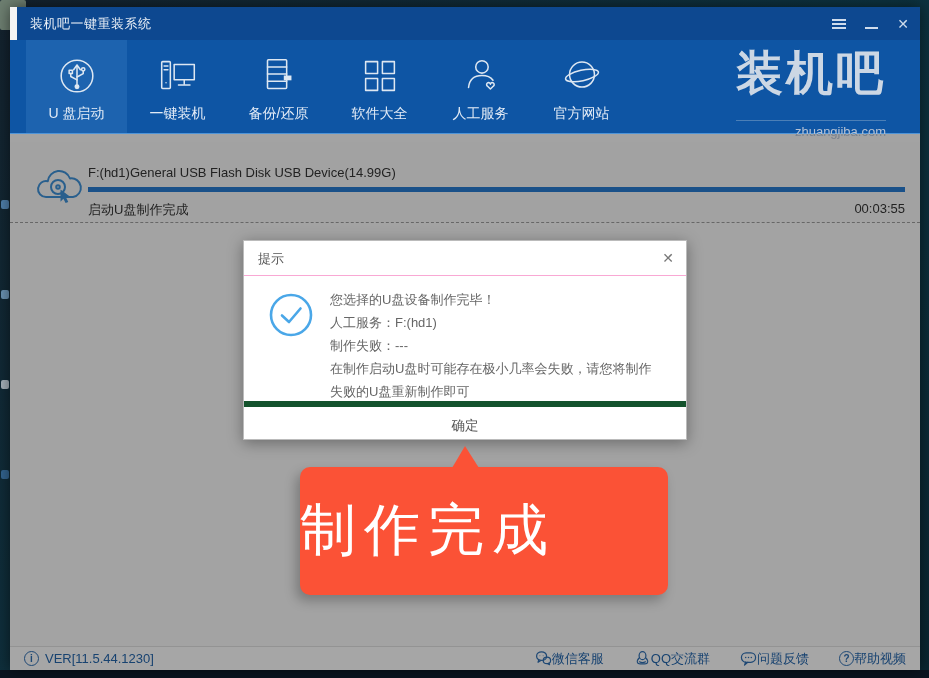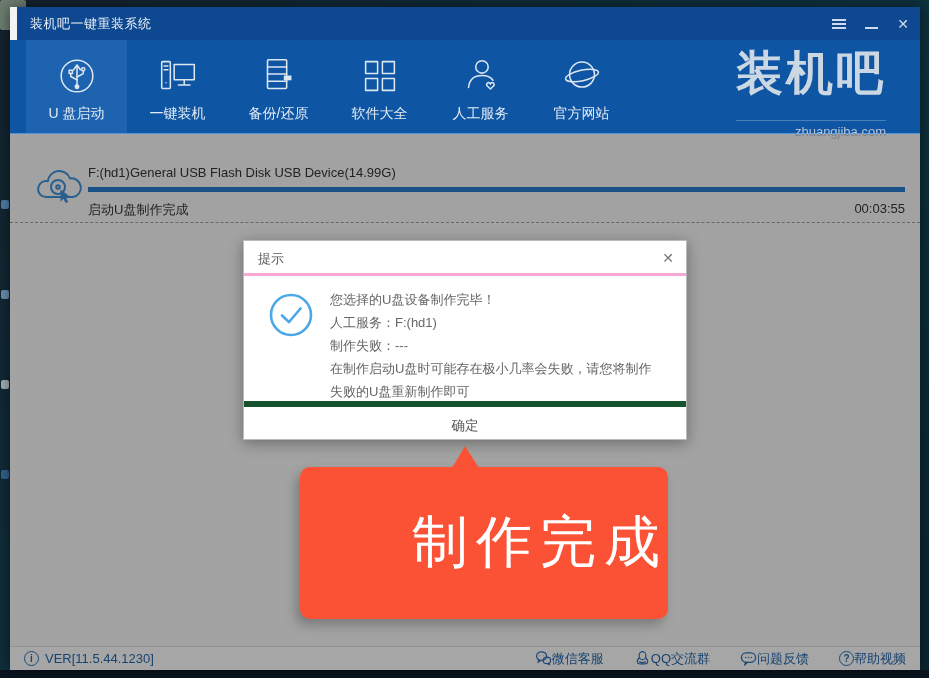--- a/index.html
+++ b/index.html
@@ -53,29 +53,29 @@
   .flinks { display:flex; align-items:center; gap:30px; }
   .flink { display:flex; align-items:center; color:#2464a8; font-size:13px; cursor:pointer; }
   .flink svg { width:17px; height:17px; stroke:#2e6cae; fill:none; stroke-width:1.3; stroke-linecap:round; stroke-linejoin:round; }
   .circle-glyph { display:inline-flex; width:15px; height:15px; border:1.4px solid #2e6cae; border-radius:50%; align-items:center; justify-content:center; font-size:10px; color:#2e6cae; font-weight:bold; }
 
   
   .overlay { position:absolute; top:127px; left:0; right:0; bottom:0; background:rgba(0,0,0,.33); z-index:5; }
 
   
   .dialog { position:absolute; left:233px; top:233px; width:444px; height:200px; background:#fff; border:1px solid #bbb; box-shadow:0 3px 14px rgba(0,0,0,.35); z-index:20; }
-  .dlg-header { height:35px; border-bottom:3px solid #f9a8d4; line-height:35px; padding:0 14px; font-size:13px; color:#555; position:relative; }
+  .dlg-header { height:35px; border-bottom:1px solid #f9a8d4; line-height:35px; padding:0 14px; font-size:13px; color:#555; position:relative; }
   .dlg-close { position:absolute; right:12px; top:0; line-height:35px; font-size:14px; color:#777; cursor:pointer; }
   .dlg-body { display:flex; padding:12px 34px 0 24px; }
   .check-icon { width:46px; height:46px; flex:none; margin-top:4px; }
   .dlg-lines { margin-left:16px; width:332px; font-size:13px; color:#666; line-height:23px; }
   .dlg-footer { position:absolute; bottom:0; left:0; right:0; height:38px; border-top:6px solid #14532d; text-align:center; line-height:37px; font-size:13.5px; color:#555; cursor:pointer; }
 
   
-  .callout { position:absolute; left:290px; top:460px; width:368px; height:152px; background:#fb5236; border-radius:10px; z-index:20; box-shadow:-4px 6px 12px rgba(0,0,0,.25); display:flex; align-items:center; justify-content:flex-end; }
+  .callout { position:absolute; left:290px; top:460px; width:368px; height:128px; background:#fb5236; border-radius:10px; z-index:20; box-shadow:-4px 6px 12px rgba(0,0,0,.25); display:flex; align-items:center; justify-content:flex-start; }
   .callout-tail { position:absolute; top:-21px; left:152px; width:0; height:0; border-left:13px solid transparent; border-right:14px solid transparent; border-bottom:22px solid #fb5236; }
   .callout-text { font-size:56px; color:#fff; letter-spacing:8px; font-weight:500; }
 </style>
 </head>
 <body>
 
 <div class="desk-blob" style="left:0;top:0;width:26px;height:30px;background:#7e8f7c;"></div>
 <div class="desk-blob" style="left:1px;top:200px;width:8px;height:9px;background:#5b8fc0;"></div>
 <div class="desk-blob" style="left:1px;top:290px;width:8px;height:9px;background:#7aa4c8;"></div>
 <div class="desk-blob" style="left:1px;top:380px;width:8px;height:9px;background:#c0c8d0;"></div>

